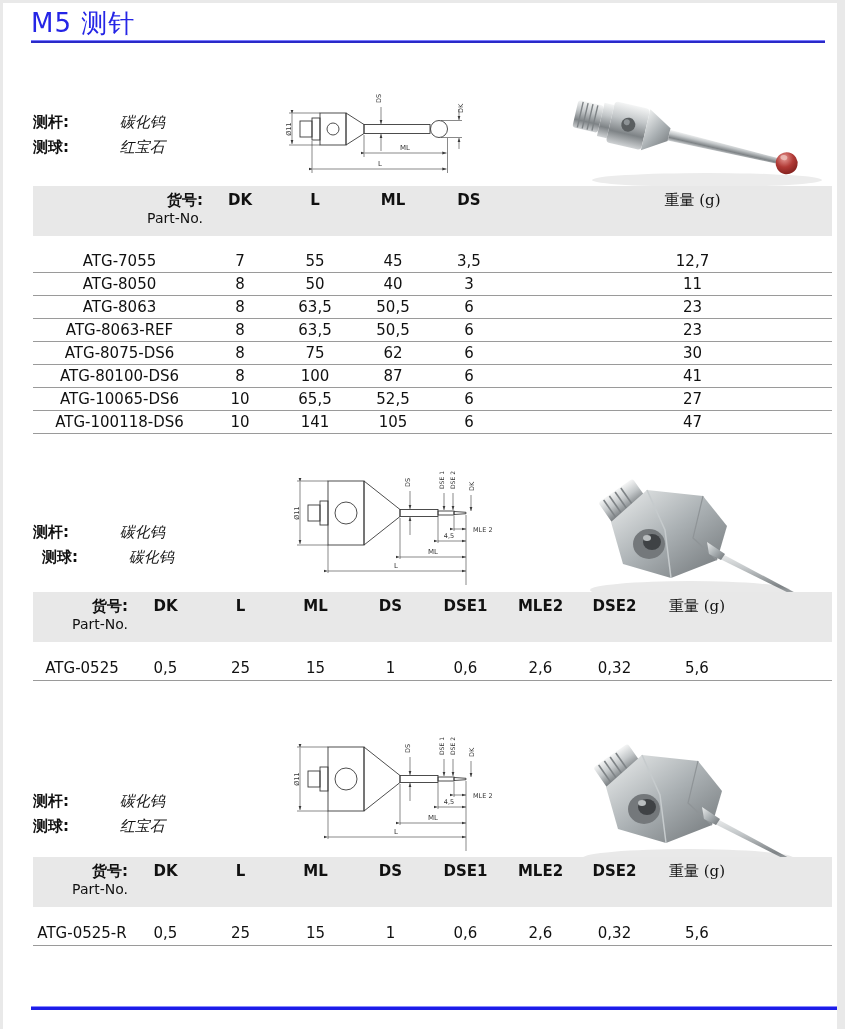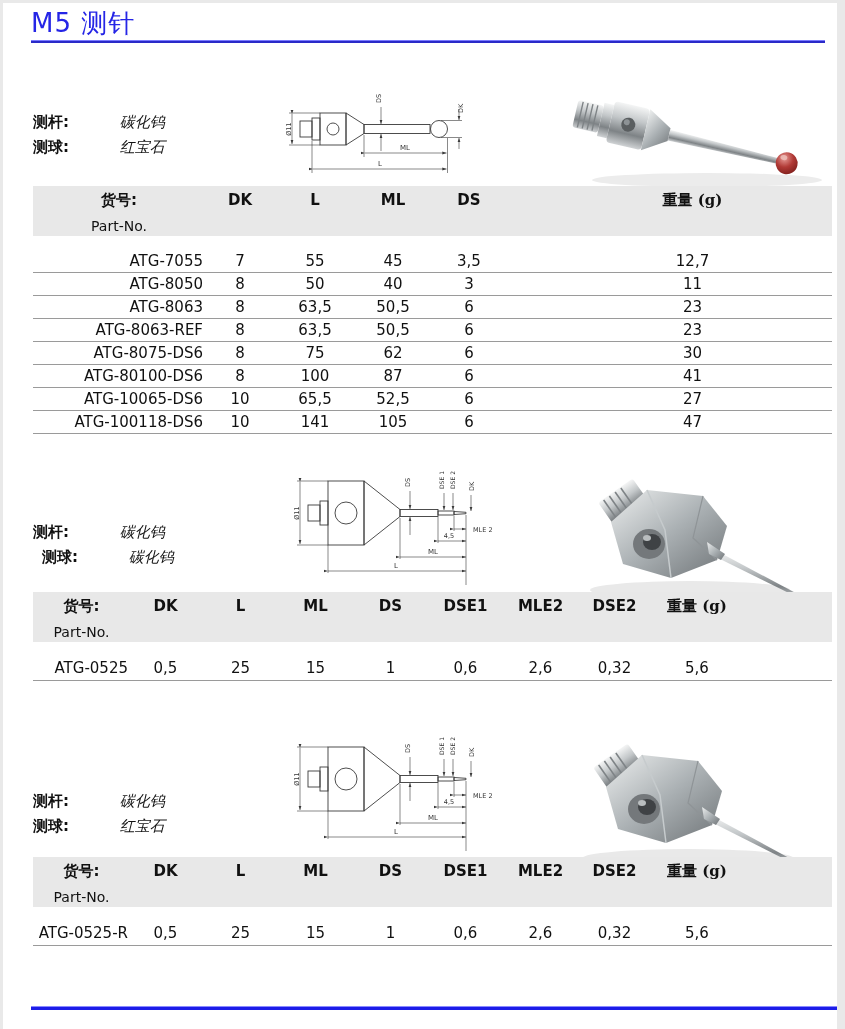--- a/index.html
+++ b/index.html
@@ -13,25 +13,25 @@
   .title{left:31px;top:6px;font-size:26px;color:var(--title-blue,#2525e6);letter-spacing:1px;}
   .title-rule{left:31px;top:40px;width:794px;height:2px;background:var(--rule-blue,#2a2ac8);border-top:1px solid #7a7aff;}
   
   .spec-line{font-size:15px;}
   .spec-line .lbl{font-weight:bold;display:inline-block;width:82px;}
   .spec-line .val{font-family:"DejaVu Serif","Liberation Serif",serif;font-style:italic;}
   
   .t{position:absolute;left:33px;border-collapse:collapse;table-layout:fixed;font-size:15px;}
   .t thead th{background:var(--header-gray,#e8e8e8);vertical-align:top;padding:5px 0 0 0;
     font-weight:bold;text-align:center;height:50px;box-sizing:border-box;}
-  .t thead th.part{text-align:center;padding-left:2px;}
-  .t thead th .sub{font-weight:normal;font-size:14px;margin-top:8px;}
-  .t thead th.wt{font-weight:bold;font-family:"DejaVu Serif","Liberation Serif",serif;text-align:center;}
+  .t thead th.part{text-align:right;padding-left:2px;}
+  .t thead th .sub{font-weight:normal;font-size:14px;margin-top:0;}
+  .t thead th.wt{font-weight:normal;font-family:"DejaVu Serif","Liberation Serif",serif;text-align:center;}
   .t td{border-bottom:1px solid #9a9a9a;text-align:center;padding:0;}
-  .t td.part{text-align:right;padding-left:3px;}
+  .t td.part{text-align:center;padding-left:3px;}
   .t tr.spacer td{border-bottom:none;height:14px;background:#fff;}
   .t1 td{height:22px;} .t2 td,.t3 td{height:24px;}
   
   svg text{font-family:"DejaVu Sans","Liberation Sans",sans-serif;fill:#333;}
   .footer-rule{left:31px;top:1006px;width:806px;height:3px;background:var(--footer-blue,#1d1de8);border-top:1px solid #8a8aff;}
 </style>
 </head>
 <body>
 
 <div class="page"></div>

